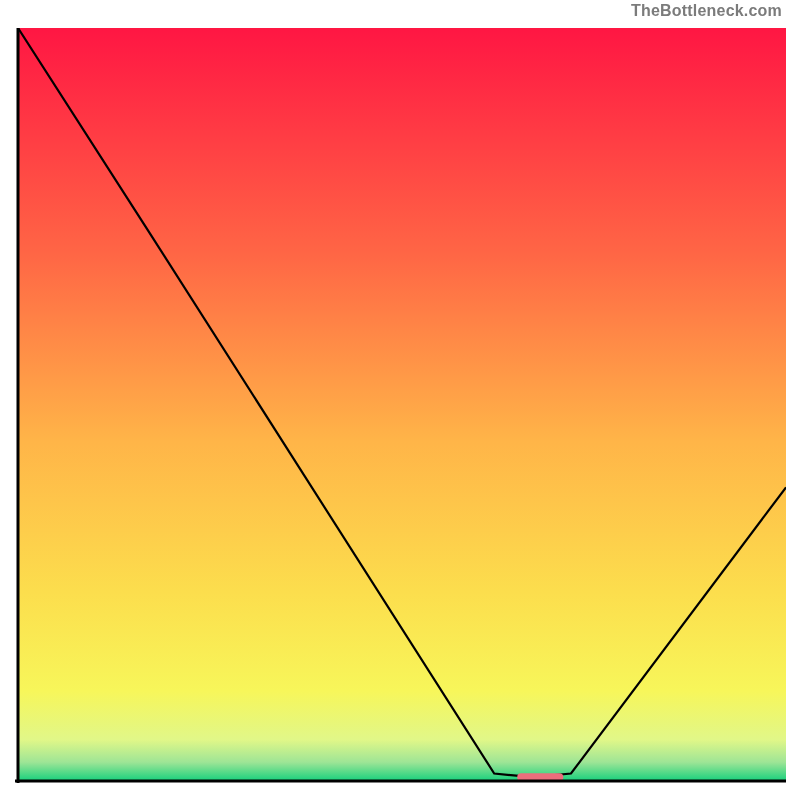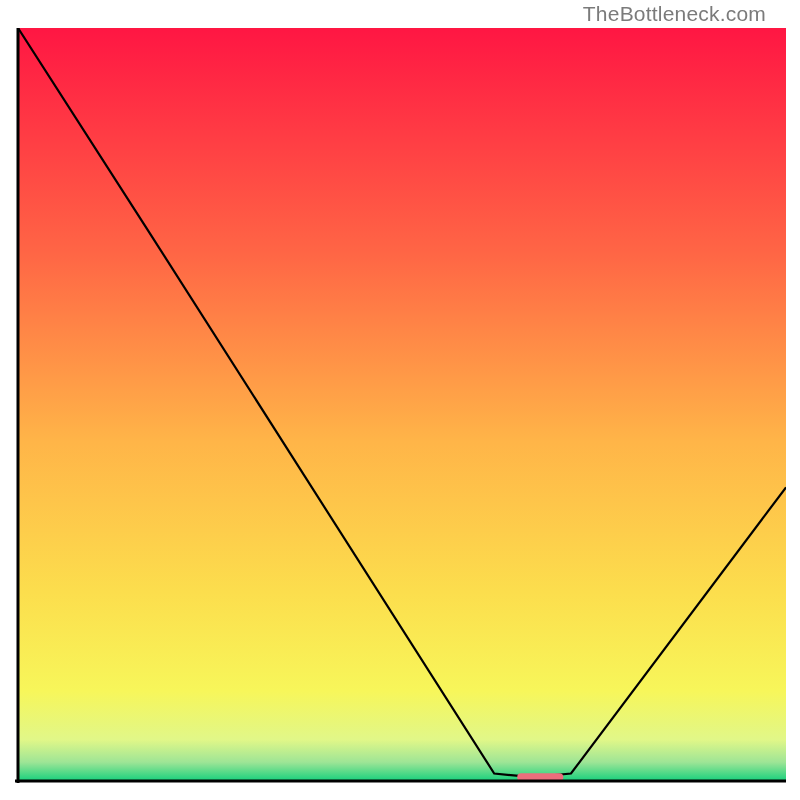--- a/index.html
+++ b/index.html
@@ -1,22 +1,22 @@
 <!DOCTYPE html>
 <html><head>
 <meta charset="utf-8">
 <style>
   * { margin: 0; padding: 0; box-sizing: border-box; }
   html, body { width: 800px; height: 800px; background: #ffffff; overflow: hidden; font-family: Arial, Helvetica, sans-serif; }
   .attribution {
     position: absolute;
     top: 2px;
-    right: 34px;
-    font-size: 21px;
-    font-weight: 400;
+    right: 18px;
+    font-size: 16px;
+    font-weight: 700;
     color: #7b7b7b;
     letter-spacing: 0.2px;
   }
   .chart {
     position: absolute;
     left: 15px;
     top: 28px;
     width: 771px;
     height: 757px;
   }

